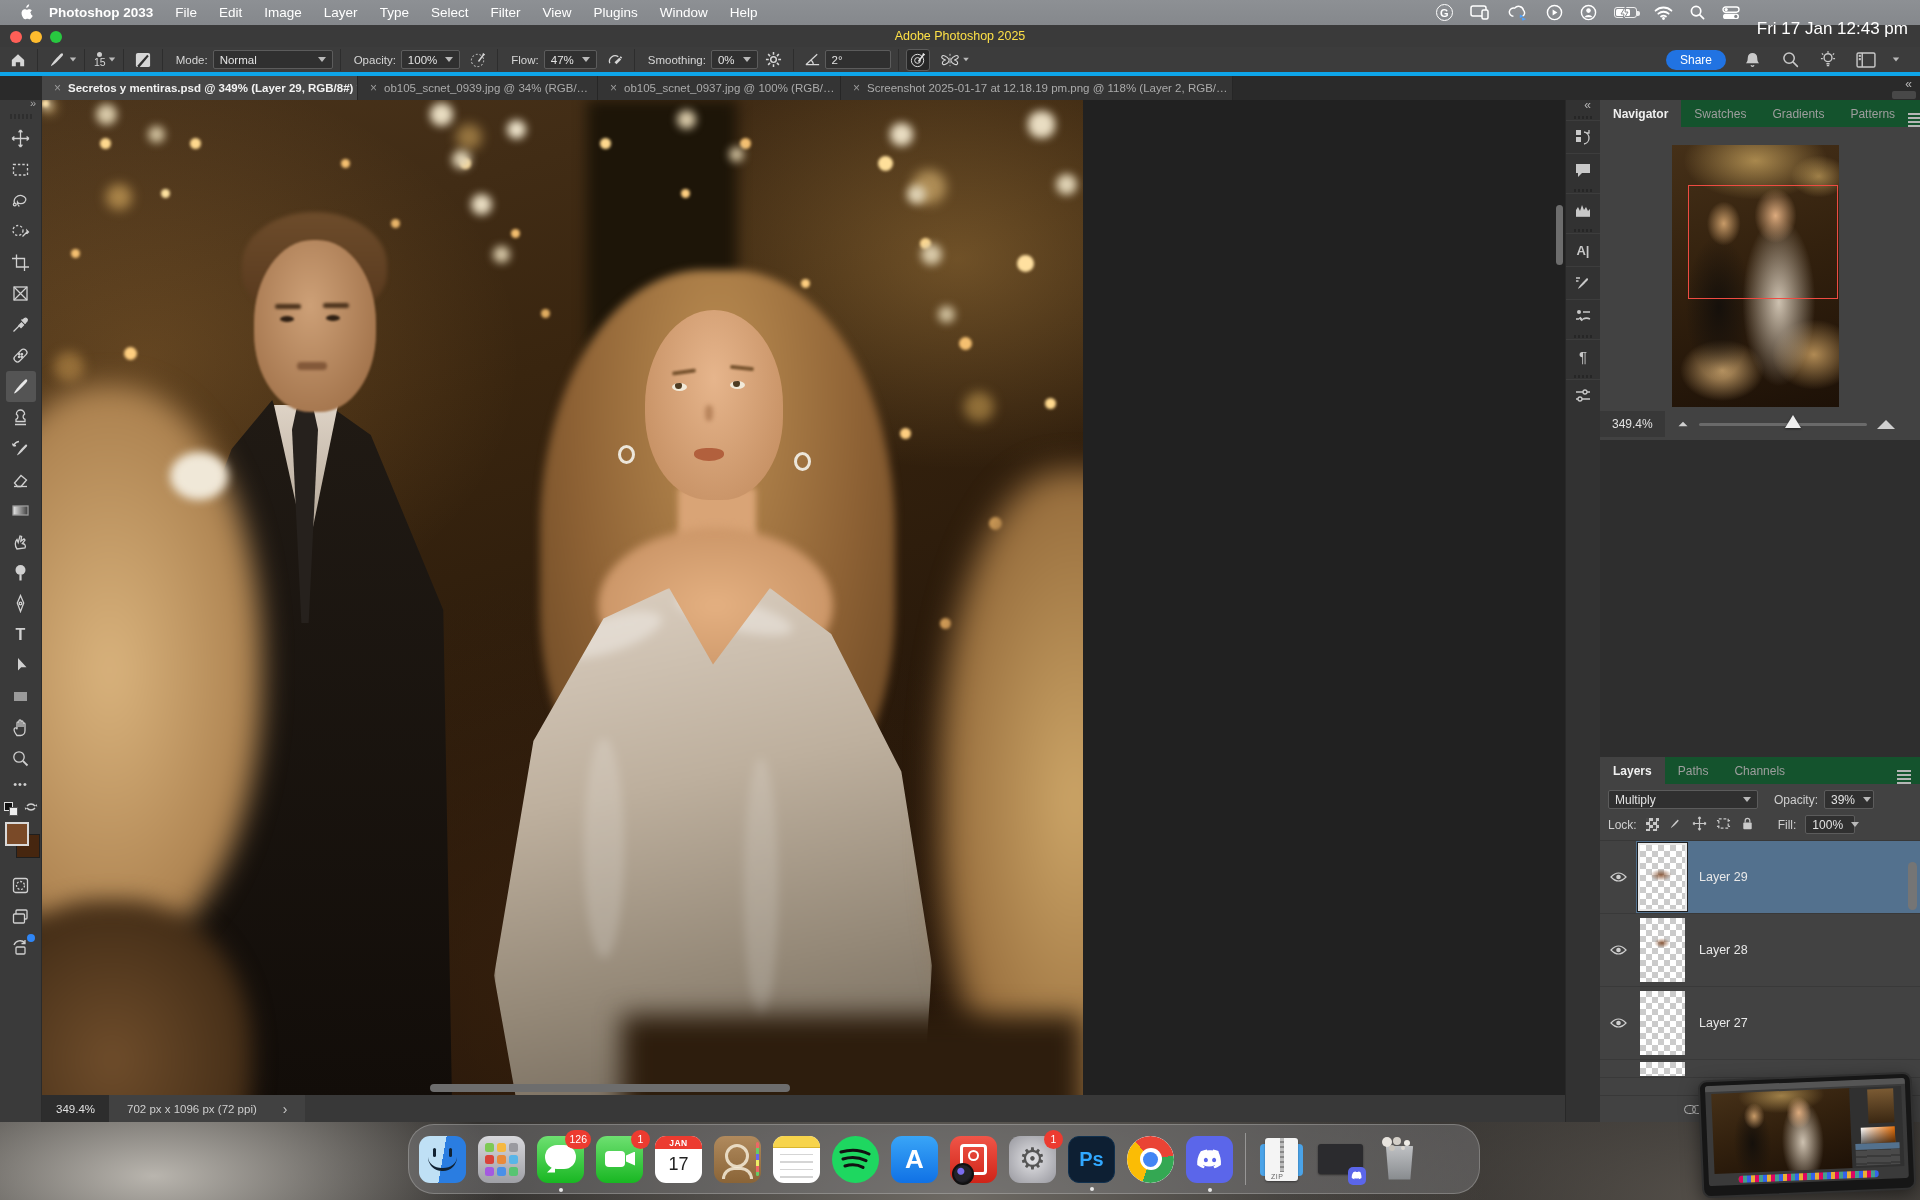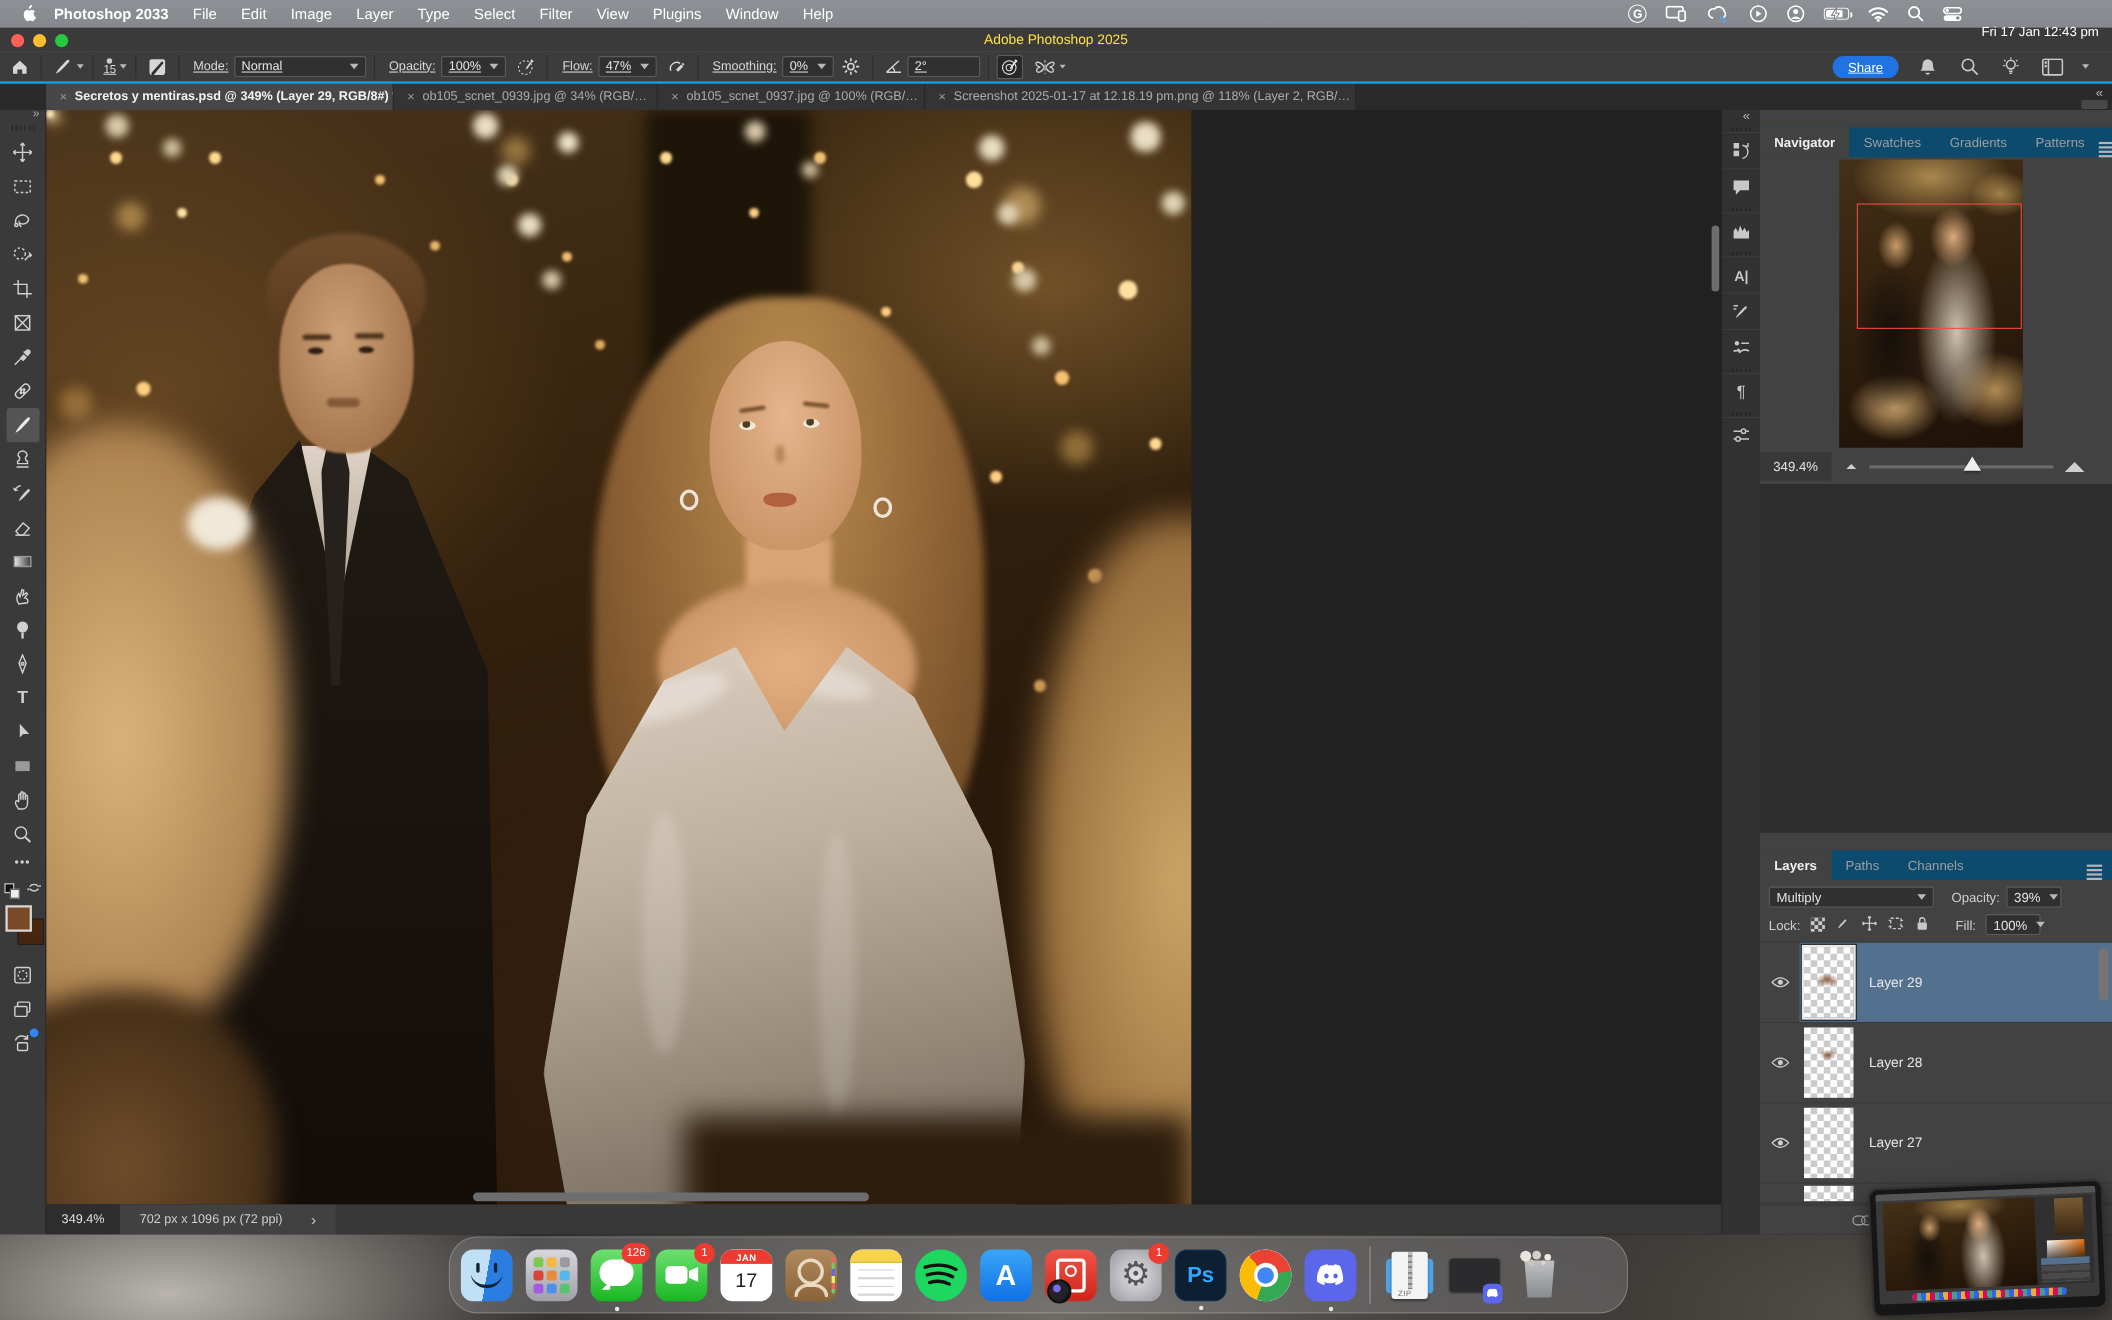--- a/index.html
+++ b/index.html
@@ -23,33 +23,33 @@
   .mi.app { font-weight:bold; }
   .mb-right { margin-left:auto; display:flex; align-items:center; gap:17px; }
   .mb-ic { display:flex; align-items:center; justify-content:center; }
   .circle-ic { width:17px; height:17px; border:1.6px solid #fff; border-radius:50%;
     display:flex; align-items:center; justify-content:center; font-size:11px; font-weight:bold; }
   .battery { width:23px; height:11px; border:1px solid rgba(255,255,255,.85); border-radius:3px; position:relative; }
   .battery:after { content:""; position:absolute; right:-4px; top:3px; width:2.5px; height:5px;
     background:rgba(255,255,255,.85); border-radius:0 2px 2px 0; }
   .battery i { position:absolute; left:1px; top:1px; bottom:1px; width:70%; background:#fff; border-radius:1.5px; }
   .battery svg { position:absolute; left:4px; top:-2px; }
-  .clock { font-size:12px; white-space:nowrap;margin-top:32px; }
+  .clock { font-size:17px; white-space:nowrap;margin-top:32px; }
 
   
   .titlebar { position:absolute; left:0; top:25px; width:1920px; height:22px; background:#3a3a3a;
     display:flex; align-items:center; justify-content:center; color:#fde047; font-size:12.5px; z-index:50; }
   .lights { position:absolute; left:10px; top:6px; display:flex; gap:8px; }
   .light { width:12px; height:12px; border-radius:50%; }
   .l-red{background:#ff5f57}.l-yel{background:#febc2e}.l-grn{background:#28c840}
 
   
   .optionsbar { position:absolute; left:0; top:47px; width:1920px; height:29px; background:#3c3c3c;
-    border-bottom:2px solid #0ea5e9; display:flex; align-items:center; color:#d6d6d6; font-size:11.5px;
-    padding:0 6px; z-index:50;text-decoration:underline; }
+    border-bottom:4px solid #0ea5e9; display:flex; align-items:center; color:#d6d6d6; font-size:11.5px;
+    padding:0 6px; z-index:50; }
   .ob-sep { width:1px; height:22px; background:#2d2d2d; margin:0 7px; }
   .ob-lbl { margin:0 5px 0 6px; white-space:nowrap; }
   .field { background:#303030; border:1px solid #5c5c5c; border-radius:2px; height:19px;
     display:flex; align-items:center; padding:0 6px; color:#e3e3e3; }
   .field .chev { margin-left:8px; }
   .chev { width:0; height:0; border-left:4px solid transparent; border-right:4px solid transparent;
     border-top:5px solid #b9b9b9; display:inline-block; }
   .ob-ic { display:flex; align-items:center; justify-content:center; width:24px; height:22px; }
   .ob-ic.active { background:#272727; border:1px solid #5c5c5c; border-radius:3px; }
   .brushsize { display:flex; flex-direction:column; align-items:center; line-height:9px; margin:0 2px; }
@@ -175,21 +175,21 @@
   .cs-ic { width:35px; height:33px; display:flex; align-items:center; justify-content:center;
     border-top:1px solid #3d3d3d; position:relative; }
   .cs-ic svg { width:18px; height:18px; stroke:#c8c8c8; fill:none; stroke-width:1.3; }
   .cs-ic .glyph { font-size:14px; color:#c8c8c8; }
   .cs-grip { width:18px; height:3px; margin:3px 0 1px;
     background:repeating-linear-gradient(90deg,#262626 0 2px,transparent 2px 4px); }
 
   
   .rightcol { position:absolute; left:1600px; top:0; width:320px; height:1022px; background:#2e2e2e; }
   .panel { position:absolute; left:0; width:320px; background:#424242; }
-  .ptabs { height:27px; background:#0c4a6e; display:flex; align-items:flex-end;margin-top:16px; }
+  .ptabs { height:27px; background:#14532d; display:flex; align-items:flex-end; }
   .ptab { height:27px; display:flex; align-items:center; padding:0 13px; font-size:12px; color:#9e9e9e; }
   .ptab.active { background:#424242; color:#f0f0f0; font-weight:bold; }
   .pmenu { margin-left:auto; padding-right:9px; display:flex; flex-direction:column; gap:2px; }
   .pmenu i { display:block; width:14px; height:2px; background:#b5b5b5; }
 
   .nav-panel { top:0; height:340px; }
   .nav-thumb { position:absolute; left:72px; top:45px; width:167px; height:262px;
     background:
       radial-gradient(26px 34px at 31% 30%, #c89b68, transparent 65%),
       radial-gradient(34px 44px at 62% 27%, #ddab7e, transparent 62%),

